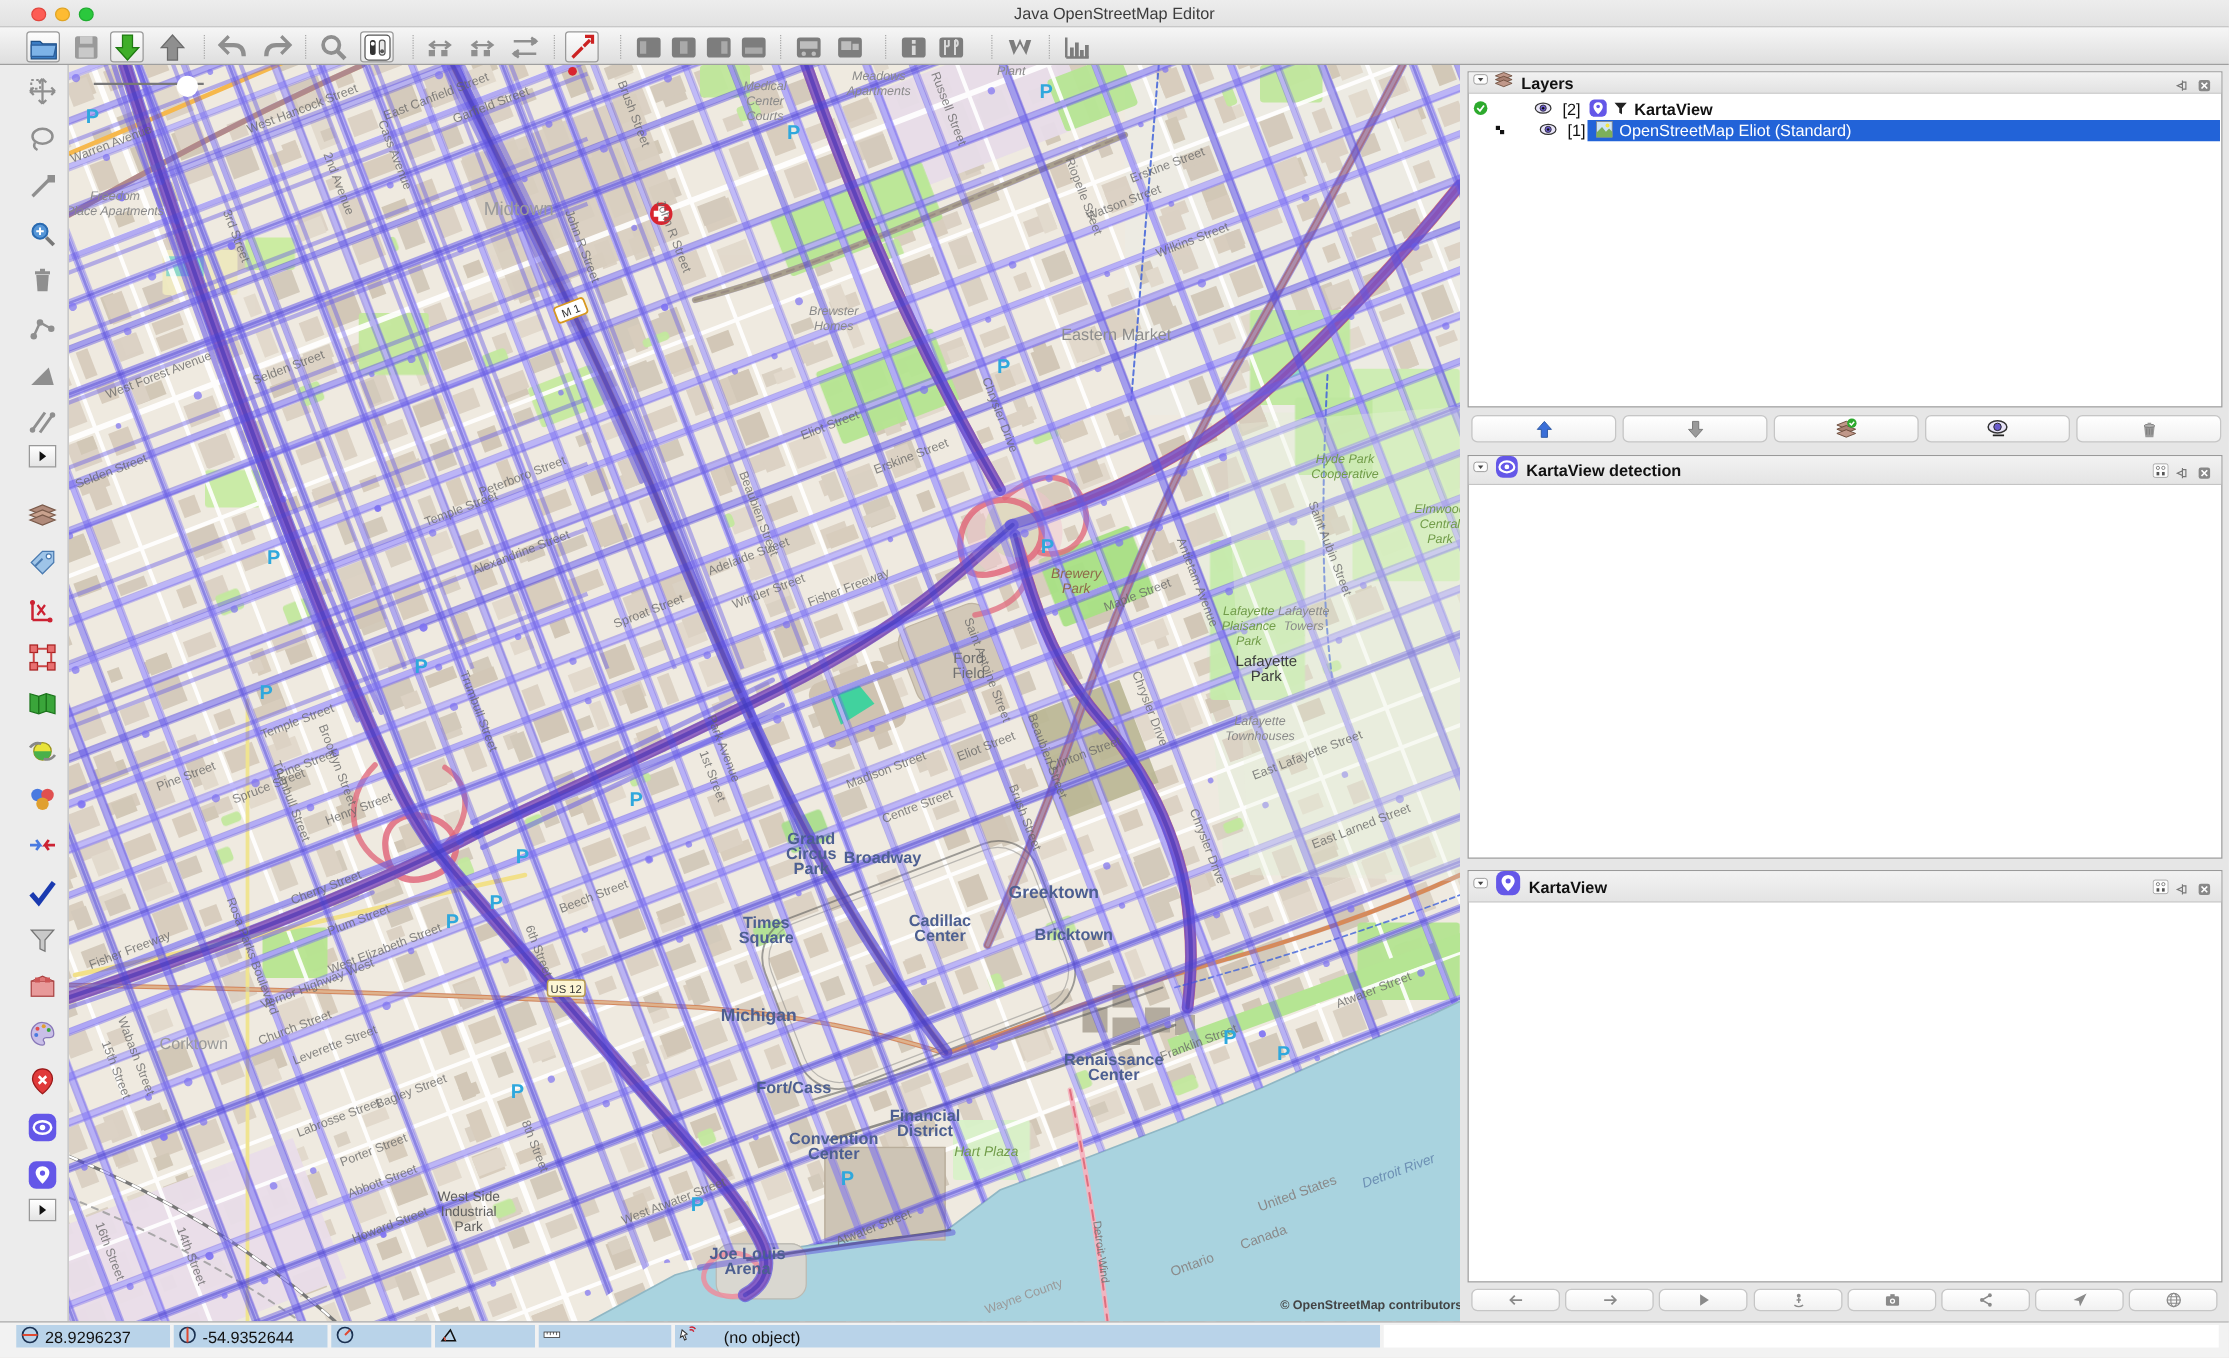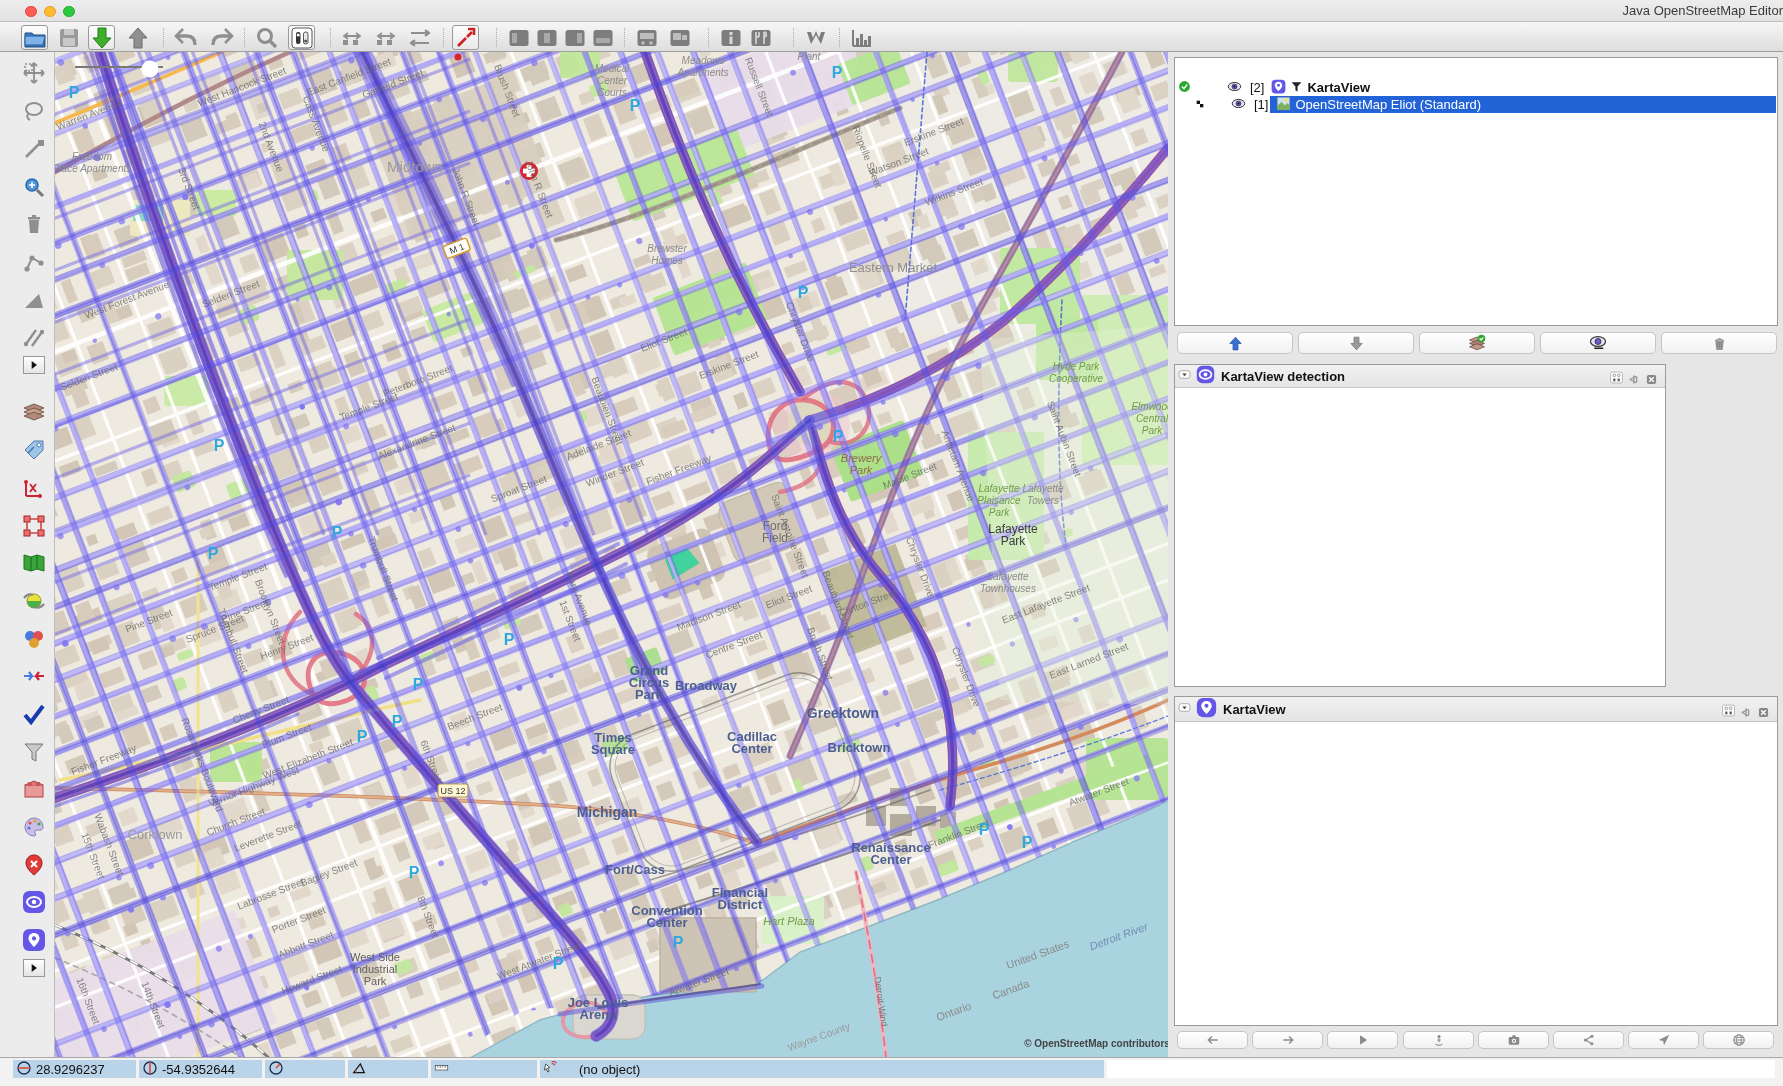--- a/index.html
+++ b/index.html
@@ -1,17 +1,17 @@
 <!DOCTYPE html>
 <html><head><meta charset="utf-8"><title>Java OpenStreetMap Editor</title>
 <style>
 html,body{margin:0;padding:0;width:1783px;height:1086px;overflow:hidden;font-family:"Liberation Sans",sans-serif;background:#ececec}
 *{box-sizing:border-box}
 .titlebar{position:absolute;left:0;top:0;width:1783px;height:22px;background:linear-gradient(#ededed,#e2e2e2);border-bottom:1px solid #bdbdbd}
-.title{position:absolute;left:0;right:0;top:3px;text-align:right;font-size:13px;color:#3c3c3c}
+.title{position:absolute;left:0;right:0;top:3px;text-align:center;font-size:13px;color:#3c3c3c}
 .tl{position:absolute;top:5.5px;width:11.5px;height:11.5px;border-radius:50%}
 .toolbar{position:absolute;left:0;top:22px;width:1783px;height:30px;background:linear-gradient(#f6f6f6,#dedede);border-bottom:1px solid #9f9f9f}
 .lefttb{position:absolute;left:0;top:52px;width:55px;height:1005px;background:#ececec;border-right:1px solid #bdbdbd}
 .rightcol{position:absolute;left:1168px;top:52px;width:615px;height:1005px;background:#e6e6e6}
 .statusbar{position:absolute;left:0;top:1057px;width:1783px;height:29px;background:#f2f2f2;border-top:1px solid #a8a8a8}
 </style></head>
 <body>
 <div class="titlebar">
   <div class="tl" style="left:25px;background:#fd5d55;border:0.5px solid #e1453d"></div>
   <div class="tl" style="left:44px;background:#febb32;border:0.5px solid #e0a423"></div>
@@ -2137,20 +2137,39 @@
       <path d="M12 5 c-3.3 0-5.5 2.4-5.5 5.2 0 3.8 5.5 8.8 5.5 8.8 s5.5-5 5.5-8.8 C17.5 7.4 15.3 5 12 5z" fill="#fff"></path>
       <circle cx="12" cy="10.4" r="2.1" fill="#6457e8"></circle>
     </svg>
   </div>
 <div style="position:absolute;left:23px;top:959px;width:22px;height:18px;border:1px solid #999;background:linear-gradient(#fff,#e4e4e4);display:flex;align-items:center;justify-content:center">
     <svg width="14" height="14" viewBox="0 0 24 24">
       <path d="M8 5 L17 12 L8 19 Z" fill="#111"></path>
     </svg>
   </div>
 <div style="position:absolute;left:1174px;top:57px;width:604px;height:269px;background:#fff;border:1px solid #9a9a9a">
+    <div style="position:absolute;left:0;top:0;right:0;height:17px;background:linear-gradient(#f2f2f2,#e2e2e2);border-bottom:1px solid #c4c4c4;display:flex;align-items:center">
+      <span style="margin-left:3px"><svg width="13" height="13" viewBox="0 0 24 24">
+          <rect x="2" y="5" width="20" height="14" rx="4" fill="#fdfdfd" stroke="#777"></rect>
+          <path d="M8 10 h8 l-4 5 z" fill="#444"></path>
+        </svg></span>
+      <span style="margin-left:4px"><svg width="16" height="16" viewBox="0 0 24 24">
+          <path d="M2 7 l10-4 10 4-10 4z" fill="#c0988a" stroke="#6a4a3a"></path>
+          <path d="M2 11.5 l10-4 10 4-10 4z" fill="#a88072" stroke="#6a4a3a"></path>
+          <path d="M2 16 l10-4 10 4-10 4z" fill="#c0988a" stroke="#6a4a3a"></path>
+        </svg></span>
+      <span style="margin-left:6px;font-weight:bold;font-size:13px;color:#111">Layers</span>
+      <span style="position:absolute;right:26px;top:3px"><svg width="11" height="11" viewBox="0 0 24 24">
+          <path d="M13 3 v18 M13 8 l-9 4 9 4 M13 6 h6 v12 h-6" stroke="#777" stroke-width="2" fill="none"></path>
+        </svg></span>
+      <span style="position:absolute;right:8px;top:3px"><svg width="11" height="11" viewBox="0 0 24 24">
+          <rect x="2" y="2" width="20" height="20" rx="4" fill="#888"></rect>
+          <path d="M7 7 L17 17 M17 7 L7 17" stroke="#fff" stroke-width="3"></path>
+        </svg></span>
+    </div>
     <div style="position:absolute;left:1px;top:21px;right:1px;height:17px;display:flex;align-items:center;font-size:13px">
       <span style="margin-left:2px"><svg width="13" height="13" viewBox="0 0 24 24">
           <circle cx="12" cy="12" r="10" fill="#2daa2d"></circle>
           <path d="M7 12 L11 16 L17 8" stroke="#fff" stroke-width="2.6" fill="none"></path>
         </svg></span>
       <span style="margin-left:36px"><svg width="15" height="15" viewBox="0 0 24 24">
           <ellipse cx="12" cy="12" rx="10" ry="6.5" fill="#e8e4f8" stroke="#333" stroke-width="1.6"></ellipse>
           <circle cx="12" cy="12" r="4" fill="#6a5acd" stroke="#222"></circle>
           <circle cx="12" cy="12" r="1.6" fill="#111"></circle>
         </svg></span>
@@ -2212,21 +2231,21 @@
     </svg>
   </div>
 <div style="position:absolute;top:332px;height:22px;border:1px solid #c6c6c6;border-radius:5px;background:linear-gradient(#ffffff,#f1f1f1);display:flex;align-items:center;justify-content:center;left:1661px;width:116px">
     <svg width="17" height="17" viewBox="0 0 24 24">
       <path d="M6 8 h12 l-1.5 13 h-9 z" fill="#9a9a9a"></path>
       <ellipse cx="12" cy="8" rx="6" ry="1.8" fill="#b5b5b5" stroke="#777"></ellipse>
       <rect x="10" y="4.5" width="4" height="2.5" fill="#9a9a9a"></rect>
       <path d="M9 11 v7 M12 11 v7 M15 11 v7" stroke="#787878"></path>
     </svg>
   </div>
-<div style="position:absolute;left:1174px;top:364px;width:492px;height:323px;background:#fff;border:1px solid #9a9a9a">
+<div style="position:absolute;left:1174px;top:364px;width:604px;height:323px;background:#fff;border:1px solid #9a9a9a">
     <div style="position:absolute;left:0;top:0;right:0;height:23px;background:linear-gradient(#f2f2f2,#e4e4e4);border-bottom:1px solid #c4c4c4;display:flex;align-items:center">
       <span style="margin-left:3px"><svg width="13" height="13" viewBox="0 0 24 24">
           <rect x="2" y="5" width="20" height="14" rx="4" fill="#fdfdfd" stroke="#777"></rect>
           <path d="M8 10 h8 l-4 5 z" fill="#444"></path>
         </svg></span>
       <span style="margin-left:5px"><svg width="19" height="19" viewBox="0 0 24 24">
           <rect x="1" y="1" width="22" height="22" rx="7" fill="#6457e8"></rect>
           <ellipse cx="12" cy="12" rx="7.5" ry="5.5" fill="none" stroke="#fff" stroke-width="2.2"></ellipse>
           <circle cx="12" cy="12" r="2.4" fill="#fff"></circle>
         </svg></span>

